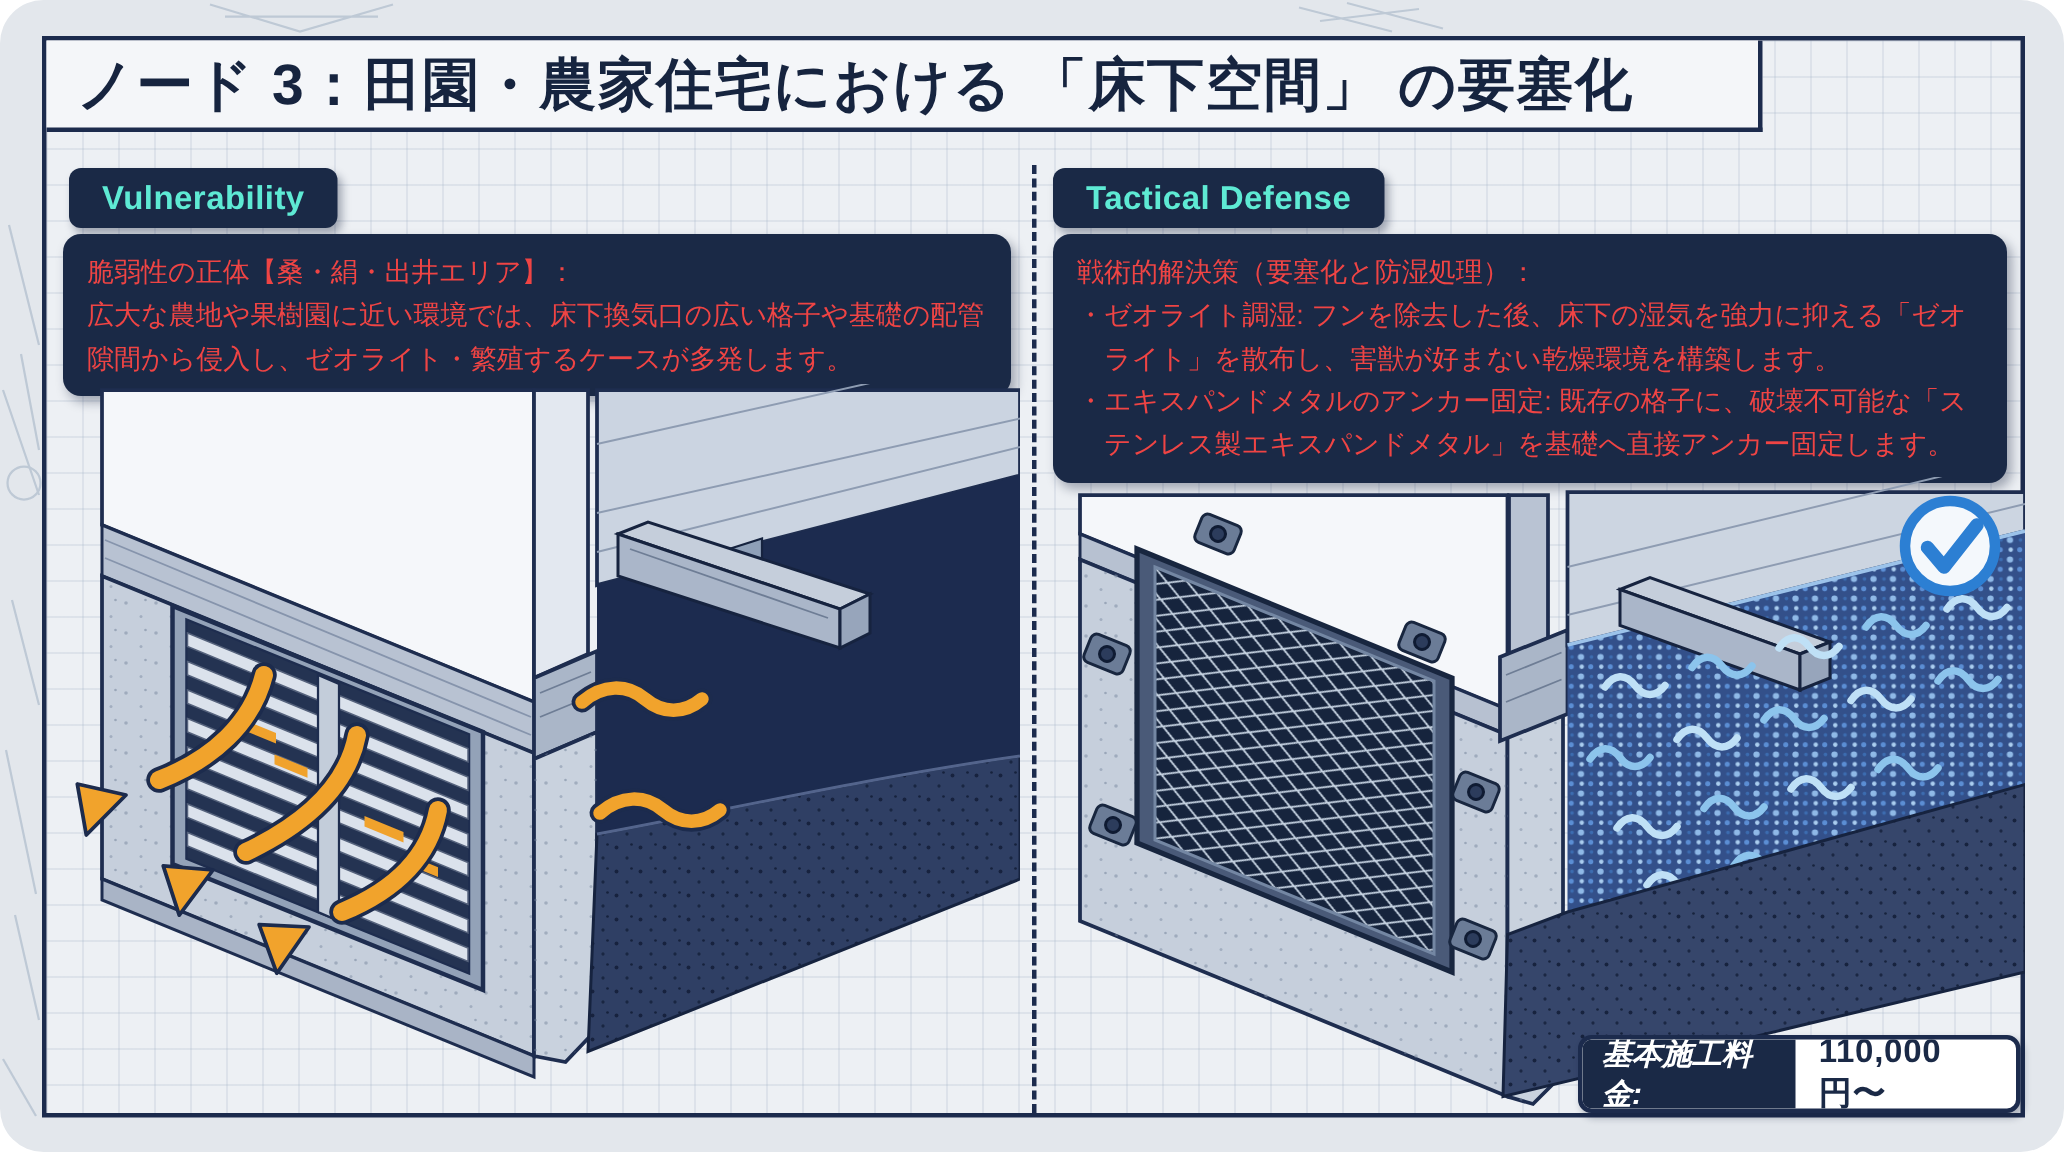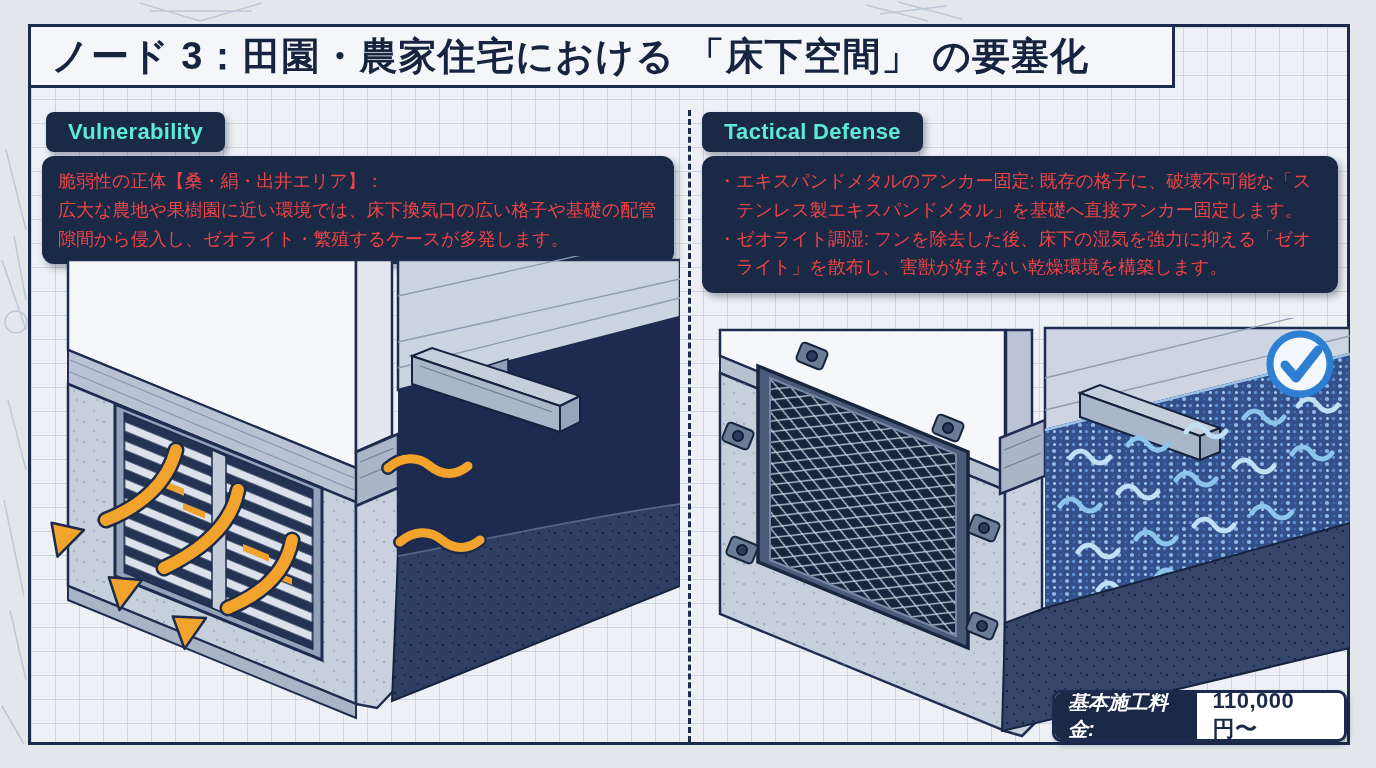--- a/index.html
+++ b/index.html
@@ -1,17 +1,17 @@
 <!DOCTYPE html>
 <html><head>
 <meta charset="utf-8">
 <style>
   html,body{margin:0;padding:0;}
   body{font-family:"Liberation Sans","DejaVu Sans",sans-serif;}
-  .stage{position:relative;width:1376px;height:768px;background:#e3e7ec;overflow:hidden;}
+  .stage{position:relative;width:1376px;height:768px;background:#e3e7ec;overflow:hidden;border-radius:29px;}
   .sketches{position:absolute;left:0;top:0;width:1376px;height:768px;}
   .frame{position:absolute;left:28px;top:24px;width:1316px;height:715px;
     border:3px solid #1c2b4d;
     background-color:#edf0f4;
     background-image:
       linear-gradient(to right, rgba(165,180,200,.45) 1px, transparent 1px),
       linear-gradient(to bottom, rgba(165,180,200,.45) 1px, transparent 1px);
     background-size:24px 24px;}
   .titlebar{position:absolute;left:0;top:0;width:1144px;height:61px;background:#f4f6f9;
     border-right:3px solid #1c2b4d;border-bottom:3px solid #1c2b4d;
@@ -153,22 +153,23 @@
           <polygon points="0,0 34,-16 28,18" transform="translate(102,324) rotate(152)"></polygon>
           <polygon points="0,0 34,-16 28,18" transform="translate(166,362) rotate(150)"></polygon>
         </g>
       </g>
     </svg>
 
     <div class="badge" style="left:671px;top:85px;align-items:center;">
       <span>Tactical Defense</span>
     </div>
     <div class="textbox" style="left:671px;top:129px;width:636px;">
+      <div>戦術的解決策（要塞化と防湿処理）：</div>
+      <div class="bullet">・ゼオライト調湿: フンを除去した後、床下の湿気を強力に抑える「ゼオライト」を散布し、害獣が好まない乾燥環境を構築します。</div>
       <div class="bullet">・エキスパンドメタルのアンカー固定: 既存の格子に、破壊不可能な「ステンレス製エキスパンドメタル」を基礎へ直接アンカー固定します。</div>
-      <div class="bullet">・ゼオライト調湿: フンを除去した後、床下の湿気を強力に抑える「ゼオライト」を散布し、害獣が好まない乾燥環境を構築します。</div>
     </div>
 
     <svg class="illo" style="left:669px;top:291px;" width="650" height="420" viewBox="0 0 650 420">
       <defs>
         <pattern id="specB" width="20" height="20" patternUnits="userSpaceOnUse">
           <circle cx="4" cy="6" r="1.2" fill="#7f8da4" opacity=".55"></circle>
           <circle cx="14" cy="15" r="1" fill="#7f8da4" opacity=".5"></circle>
           <circle cx="17" cy="4" r="0.9" fill="#6e7d95" opacity=".5"></circle>
         </pattern>
         <pattern id="soilB" width="16" height="16" patternUnits="userSpaceOnUse">

